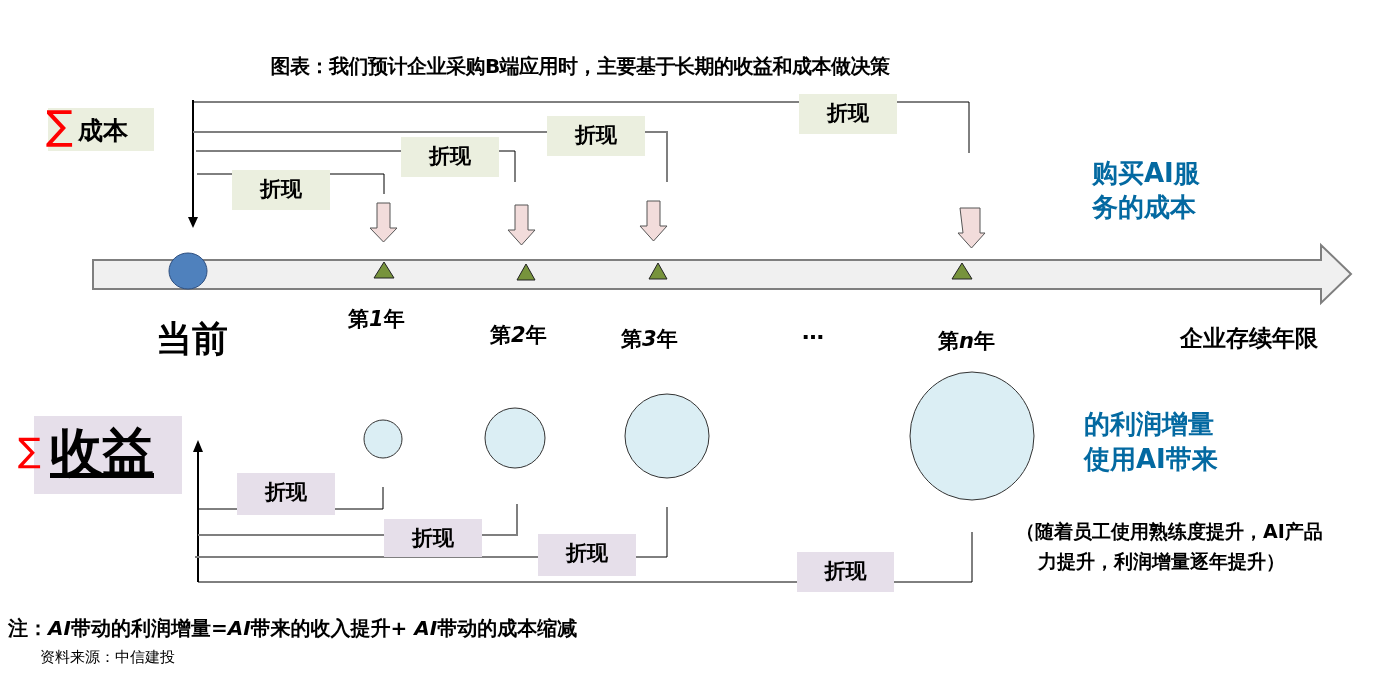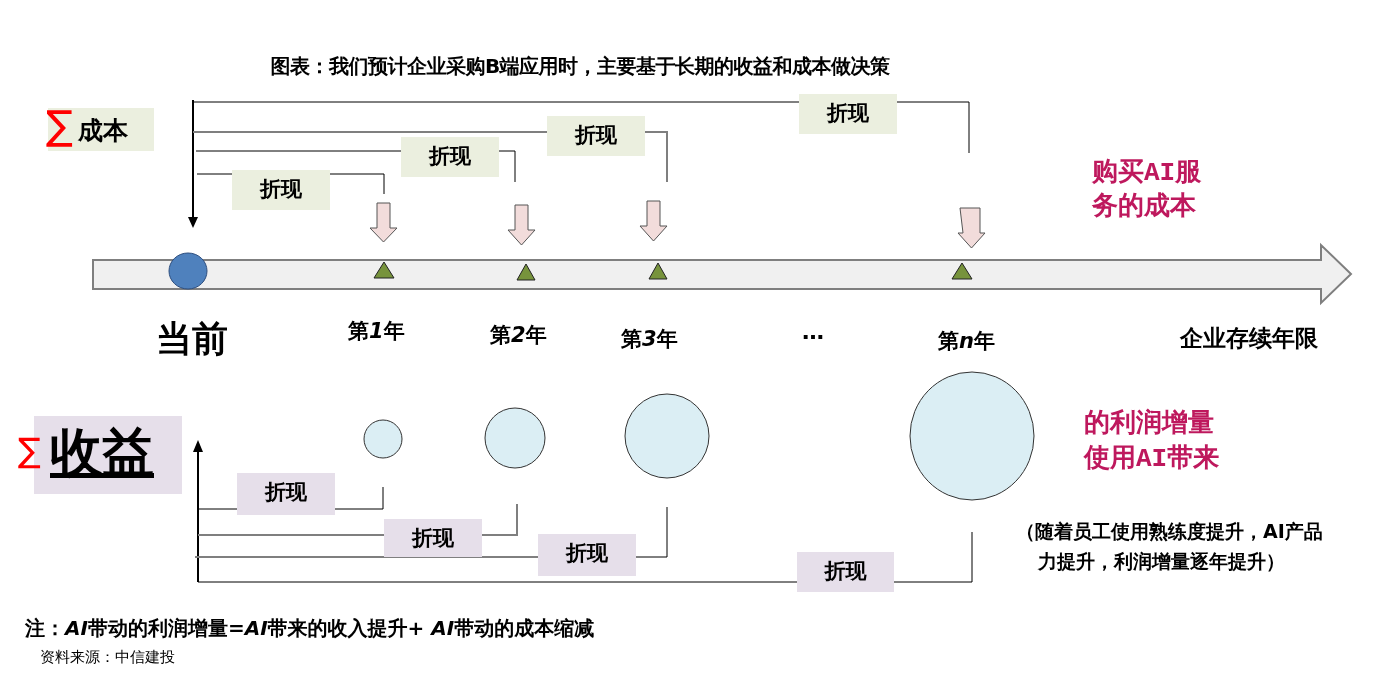--- a/index.html
+++ b/index.html
@@ -5,23 +5,23 @@
   html, body { margin: 0; padding: 0; background: #ffffff; }
   body { width: 1394px; height: 673px; position: relative; overflow: hidden;
          font-family: "DejaVu Sans", "Liberation Sans", sans-serif; color: #000; }
   .abs { position: absolute; }
   #title { left: 0; width: 1160px; top: 18px; text-align: center; font-size: 20px; font-weight: bold; letter-spacing: -0.5px; margin-top: 35px; }
   svg#diagram { position: absolute; left: 0; top: 0; }
   .lbl { position: absolute; font-weight: bold; white-space: nowrap; }
   .disc-cost { background: #ebefdf; }
   .disc-rev { background: #e6dfea; }
   .disc { position: absolute; font-weight: bold; font-size: 21px; text-align: center; line-height: 38px; height: 40px; }
-  .red { color: #be185d; font-family: Liberation Mono, monospace; }
+  .red { color: #0369a1; }
   .sigma { color: #ff0000; font-weight: normal; }
-  #note { left: 8px; top: 615px; font-size: 20px; font-weight: bold; margin-left: 17px; }
+  #note { left: 8px; top: 615px; font-size: 20px; font-weight: bold; }
   #note i { font-style: italic; }
   #source { left: 40px; top: 648px; font-size: 15px; font-weight: normal; }
 </style>
 </head>
 <body>
 
 <div id="title" class="abs">图表：我们预计企业采购B端应用时，主要基于长期的收益和成本做决策</div>
 
 <svg id="diagram" width="1394" height="673">
 
@@ -76,21 +76,21 @@
 <div class="disc disc-cost" style="left:401px; top:137px; width:98px;">折现</div>
 <div class="disc disc-cost" style="left:547px; top:116px; width:98px;">折现</div>
 <div class="disc disc-cost" style="left:799px; top:94px; width:98px;">折现</div>
 
 <div class="disc disc-rev" style="left:237px; top:473px; width:98px; height:42px;">折现</div>
 <div class="disc disc-rev" style="left:384px; top:519px; width:98px; height:38px;">折现</div>
 <div class="disc disc-rev" style="left:538px; top:534px; width:98px; height:42px;">折现</div>
 <div class="disc disc-rev" style="left:797px; top:552px; width:97px; height:40px;">折现</div>
 
 <div class="lbl" style="left:156px; top:315px; font-size:36px;">当前</div>
-<div class="lbl" style="left:348px; top:317px; font-size:21px;"><span>第</span><i>1</i><span>年</span></div>
+<div class="lbl" style="left:348px; top:305px; font-size:21px;"><span>第</span><i>1</i><span>年</span></div>
 <div class="lbl" style="left:490px; top:321px; font-size:21px;"><span>第</span><i>2</i><span>年</span></div>
 <div class="lbl" style="left:621px; top:325px; font-size:21px;"><span>第</span><i>3</i><span>年</span></div>
 <div class="lbl" style="left:802px; top:319px; font-size:22px;">…</div>
 <div class="lbl" style="left:938px; top:327px; font-size:21px;"><span>第</span><i>n</i><span>年</span></div>
 <div class="lbl" style="left:1180px; top:323px; font-size:23px;">企业存续年限</div>
 
 <div class="lbl red" style="left:1092px; top:156px; font-size:26px; line-height:34px;">
   <div>购买AI服</div>
     <div>务的成本</div>
 </div>

